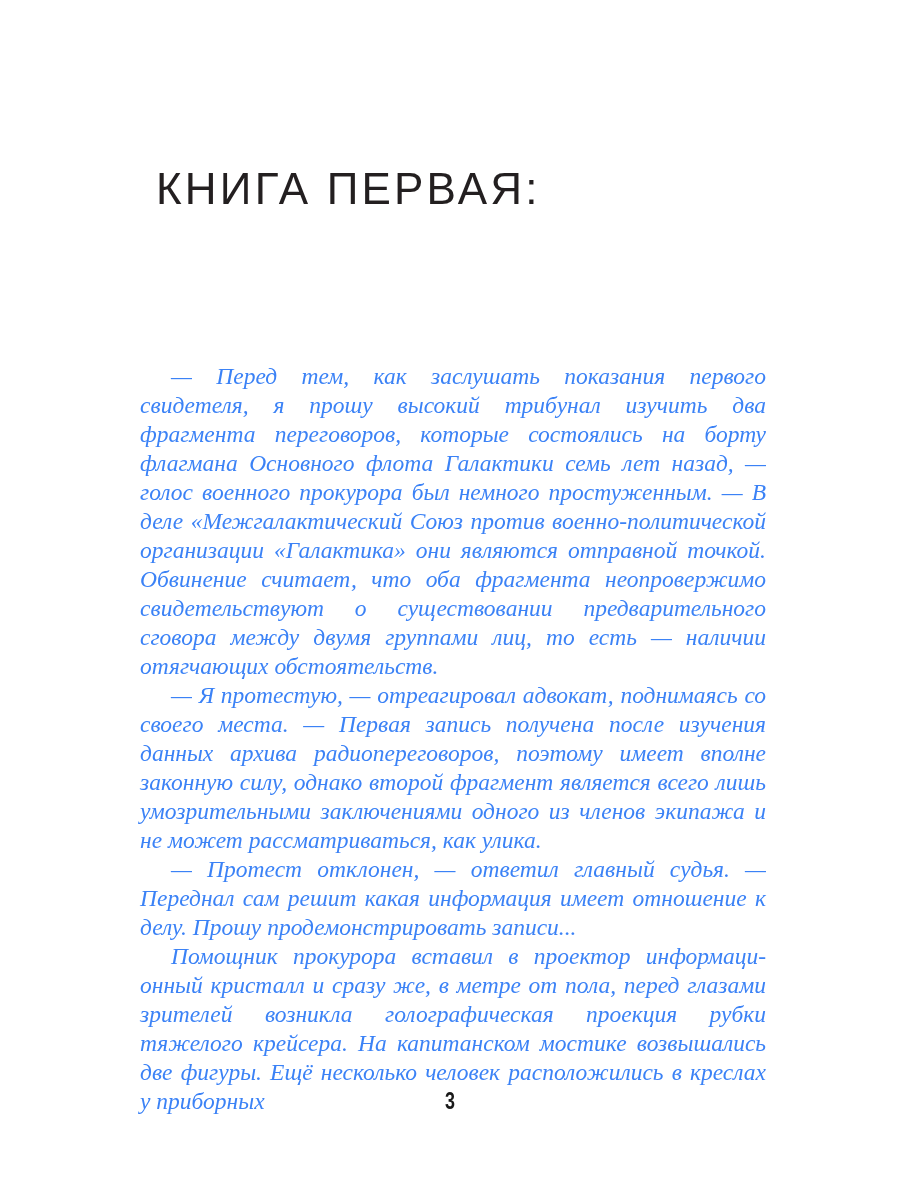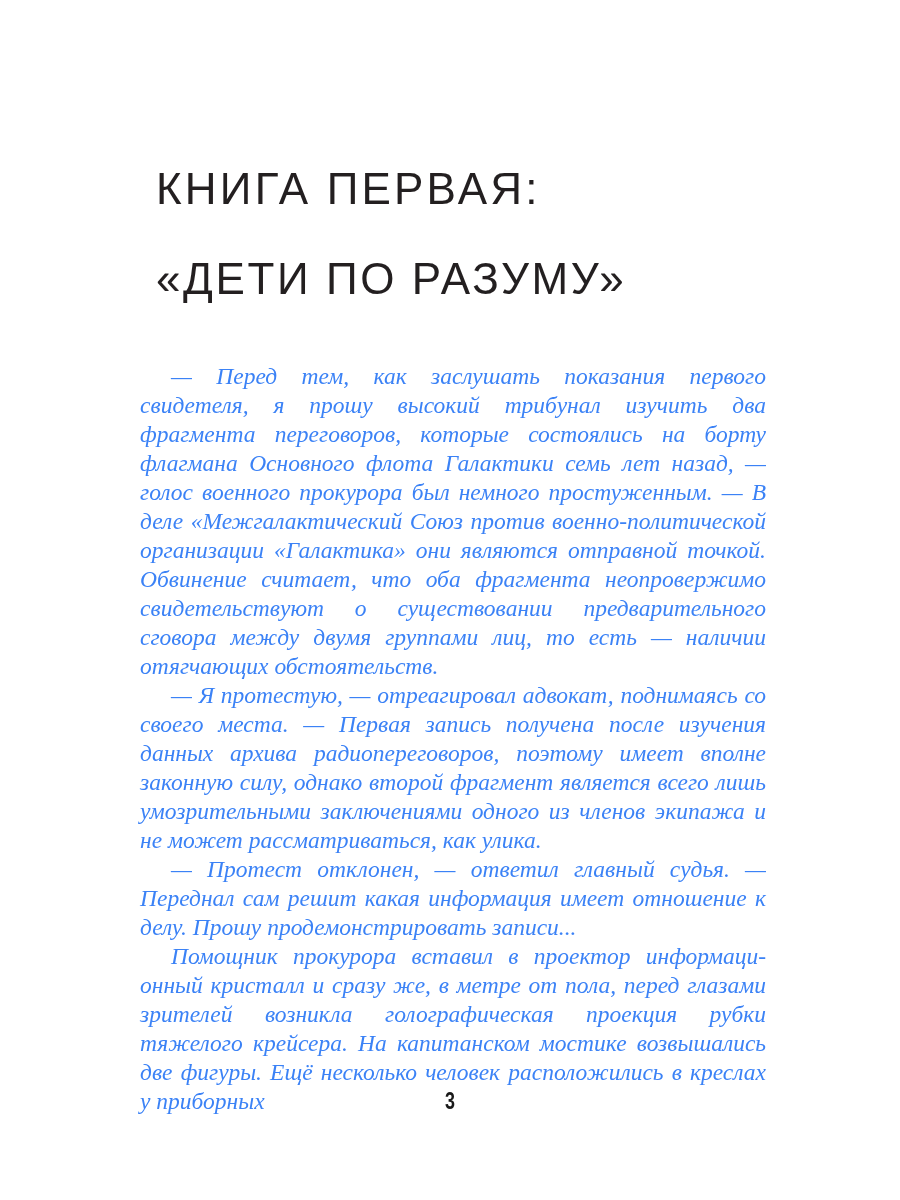--- a/index.html
+++ b/index.html
@@ -97,21 +97,20 @@
     transform: scaleX(0.78);
   }
 </style>
 </head>
 <body>
 
 <div class="page">
 
   <div class="chapter-title">
     <div class="title-line first">КНИГА ПЕРВАЯ:</div>
-    <div class="title-line second">«ДЕТИ ПО РАЗУМУ»</div>
   </div>
 
   <div class="body-text">
     <p class="para indent">— Перед тем, как заслушать показания первого свидетеля, я прошу высокий трибунал изучить два фрагмента перегово­ров, которые состоялись на борту флагмана Основного флота Галактики семь лет назад, — голос военного прокурора был немного простуженным. — В деле «Межгалактический Союз против военно-политической организации «Галактика» они являются отправной точкой. Обвинение считает, что оба фрагмента неопровержимо свидетельствуют о существова­нии предварительного сговора между двумя группами лиц, то есть — наличии отягчающих обстоятельств.</p>
     <p class="para indent">— Я протестую, — отреагировал адвокат, поднимаясь со своего места. — Первая запись получена после изучения данных архива радиопереговоров, поэтому имеет вполне законную силу, однако второй фрагмент является всего лишь умозри­тельными заключениями одного из членов экипажа и не мо­жет рассматриваться, как улика.</p>
     <p class="para indent">— Протест отклонен, — ответил главный судья. — Перед­нал сам решит какая информация имеет отношение к делу. Прошу продемонстрировать записи...</p>
     <p class="para indent clipped">Помощник прокурора вставил в проектор информаци­онный кристалл и сразу же, в метре от пола, перед глазами зрителей возникла голографическая проекция рубки тяжелого крейсера. На капитанском мостике возвышались две фигуры. Ещё несколько человек расположились в креслах у приборных</p>
   </div>
 
   <div class="folio">3</div>

